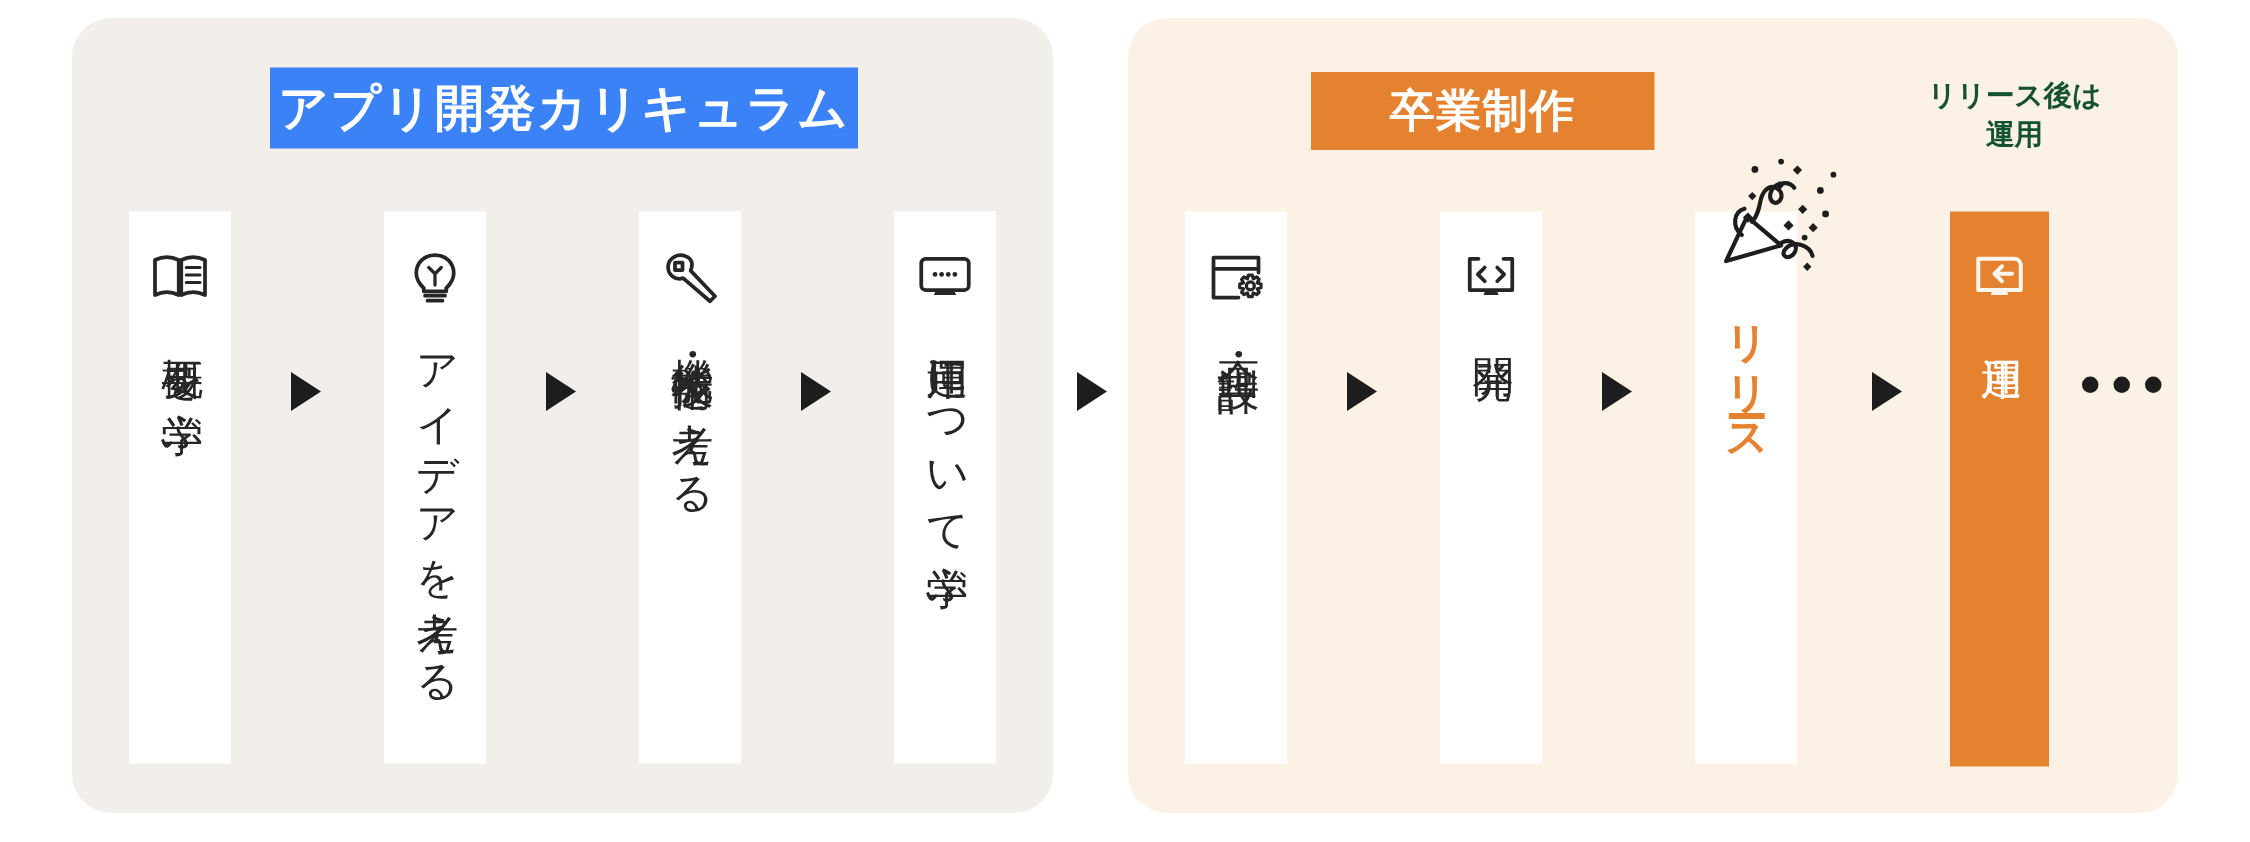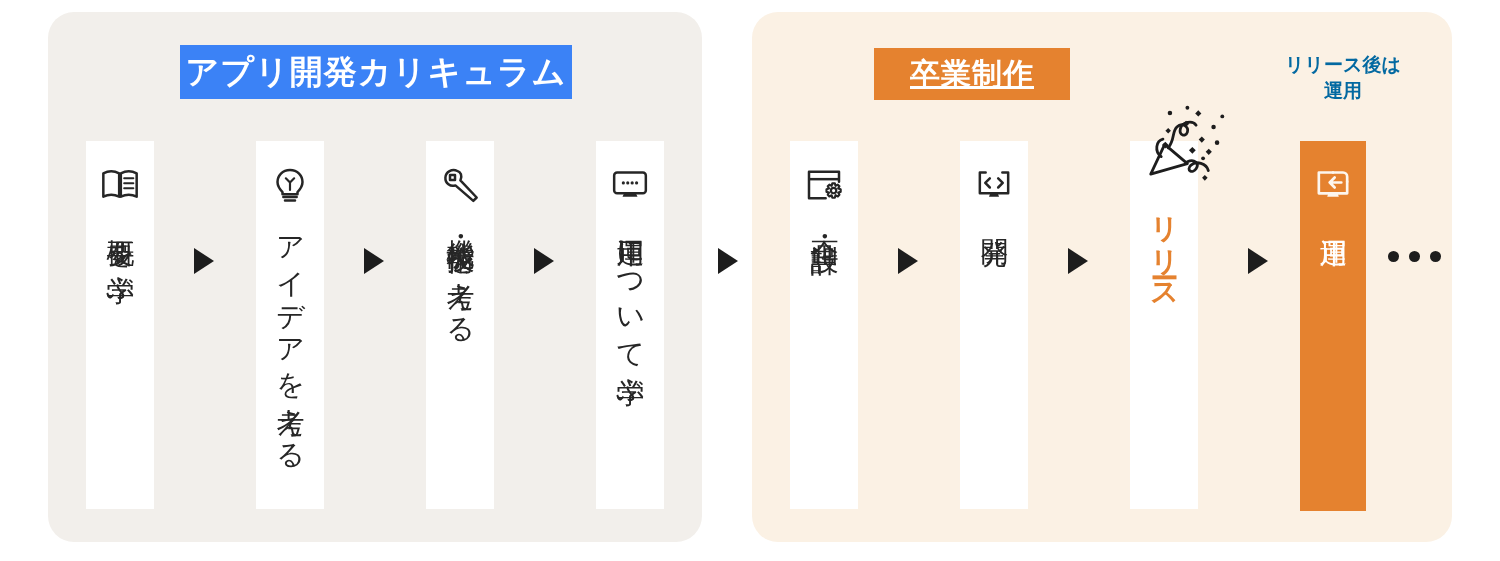--- a/index.html
+++ b/index.html
@@ -55,35 +55,34 @@
     left: 180px;
     top: 45px;
     width: 392px;
     height: 54px;
     background: #3b82f6;
     font-size: 33px;
   }
   #badge-graduation {
     left: 874px;
     top: 48px;
-    width: 196px;
+    width: 229px;
     height: 52px;
     background: #e5822f;
     font-size: 30px;
-    text-decoration: underline;
   }
 
   
   #post-release-note {
     position: absolute;
     left: 1258px;
     top: 52px;
     width: 170px;
     text-align: center;
-    color: #0369a1;
+    color: #14532d;
     font-size: 19px;
     font-weight: bold;
     line-height: 1.35;
     white-space: pre-line;
   }
 
   
   .step-card {
     position: absolute;
     top: 141px;

